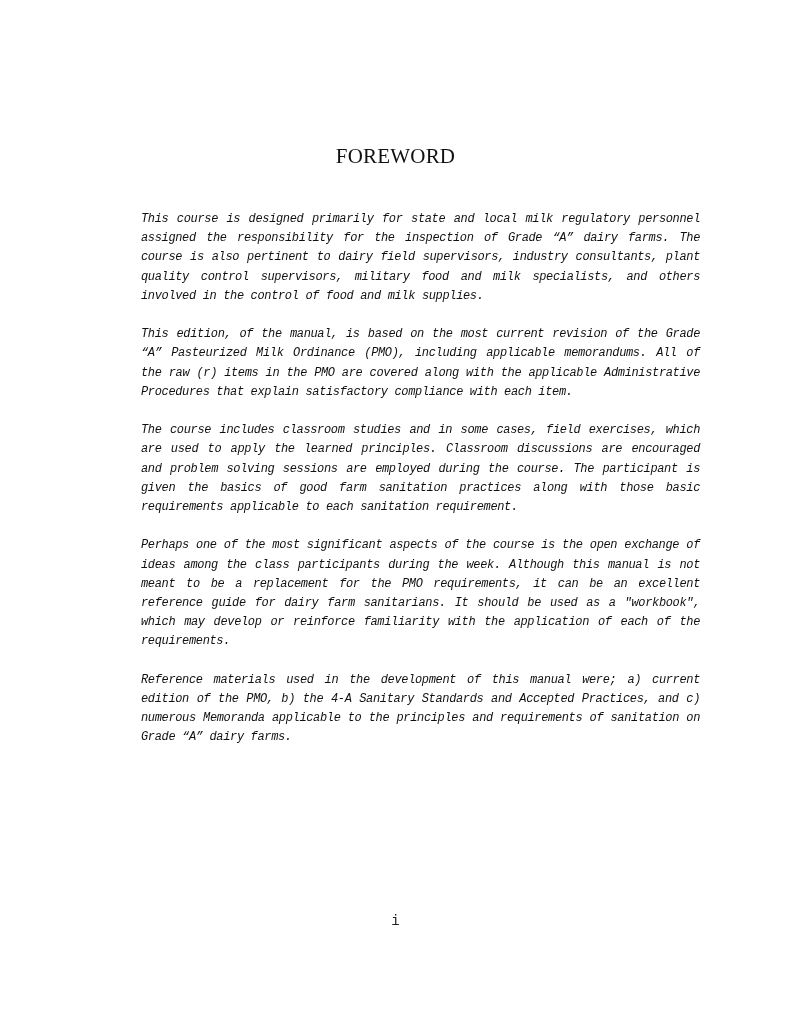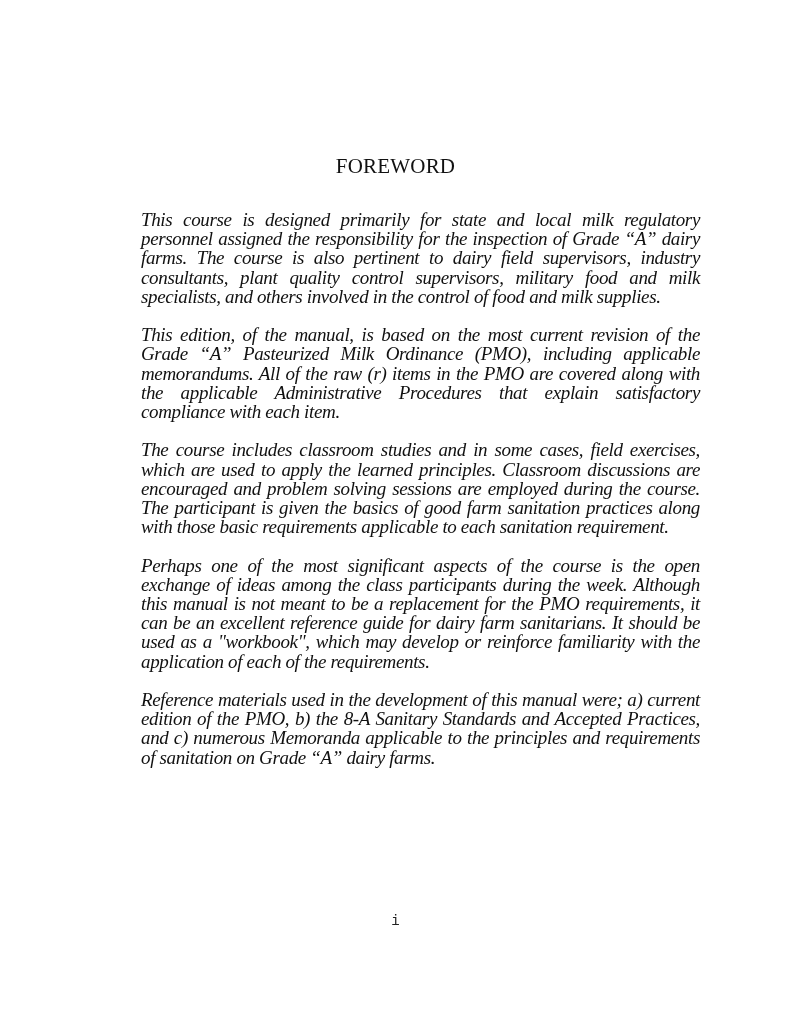--- a/index.html
+++ b/index.html
@@ -9,37 +9,37 @@
     }
     body {
       width: 791px;
       height: 1024px;
       position: relative;
       overflow: hidden;
       color: #111111;
     }
     .page-title {
       position: absolute;
-      top: 154px;
+      top: 144px;
       left: 0;
       width: 791px;
       text-align: center;
       font-family: "Liberation Serif", "DejaVu Serif", serif;
       font-size: 21px;
       letter-spacing: 0.2px;
       color: #111111;
     }
     .body-text {
       position: absolute;
       left: 141px;
       width: 559px;
       top: 210px;
-      font-family: Liberation Serif, serif;
+      font-family: Liberation Mono, monospace;
       font-style: italic;
-      font-size: 19px;
+      font-size: 12px;
       line-height: 19.2px;
       letter-spacing: -0.35px;
       color: #111111;
     }
     .body-text p {
       margin: 0 0 19.2px 0;
       text-align: justify;
       text-align-last: left;
     }
     .page-number {
@@ -56,16 +56,16 @@
 </head>
 <body>
 
 <div class="page-title">FOREWORD</div>
 
 <div class="body-text">
   <p>This course is designed primarily for state and local milk regulatory personnel assigned the responsibility for the inspection of Grade “A” dairy farms.  The course is also pertinent to dairy field supervisors, industry consultants, plant quality control supervisors, military food and milk specialists, and others involved in the control of food and milk supplies.</p>
   <p>This edition, of the manual, is based on the most current revision of the Grade “A” Pasteurized Milk Ordinance (PMO), including applicable memorandums. All of the raw (r) items in the PMO are covered along with the applicable Administrative Procedures that explain satisfactory compliance with each item.</p>
   <p>The course includes classroom studies and in some cases, field exercises, which are used to apply the learned principles.  Classroom discussions are encouraged and problem solving sessions are employed during the course. The participant is given the basics of good farm sanitation practices along with those basic requirements applicable to each sanitation requirement.</p>
   <p>Perhaps one of the most significant aspects of the course is the open exchange of ideas among the class participants during the week.  Although this manual is not meant to be a replacement for the PMO requirements, it can be an excellent reference guide for dairy farm sanitarians.  It should be used as a "workbook", which may develop or reinforce familiarity with the application of each of the requirements.</p>
-  <p>Reference materials used in the development of this manual were; a) current edition of the PMO, b) the 8-A Sanitary Standards and Accepted Practices, and c) numerous Memoranda applicable to the principles and requirements of sanitation on Grade “A” dairy farms.</p>
+  <p>Reference materials used in the development of this manual were; a) current edition of the PMO, b) the 4-A Sanitary Standards and Accepted Practices, and c) numerous Memoranda applicable to the principles and requirements of sanitation on Grade “A” dairy farms.</p>
 </div>
 
 <div class="page-number">i</div>
 
 </body></html>

